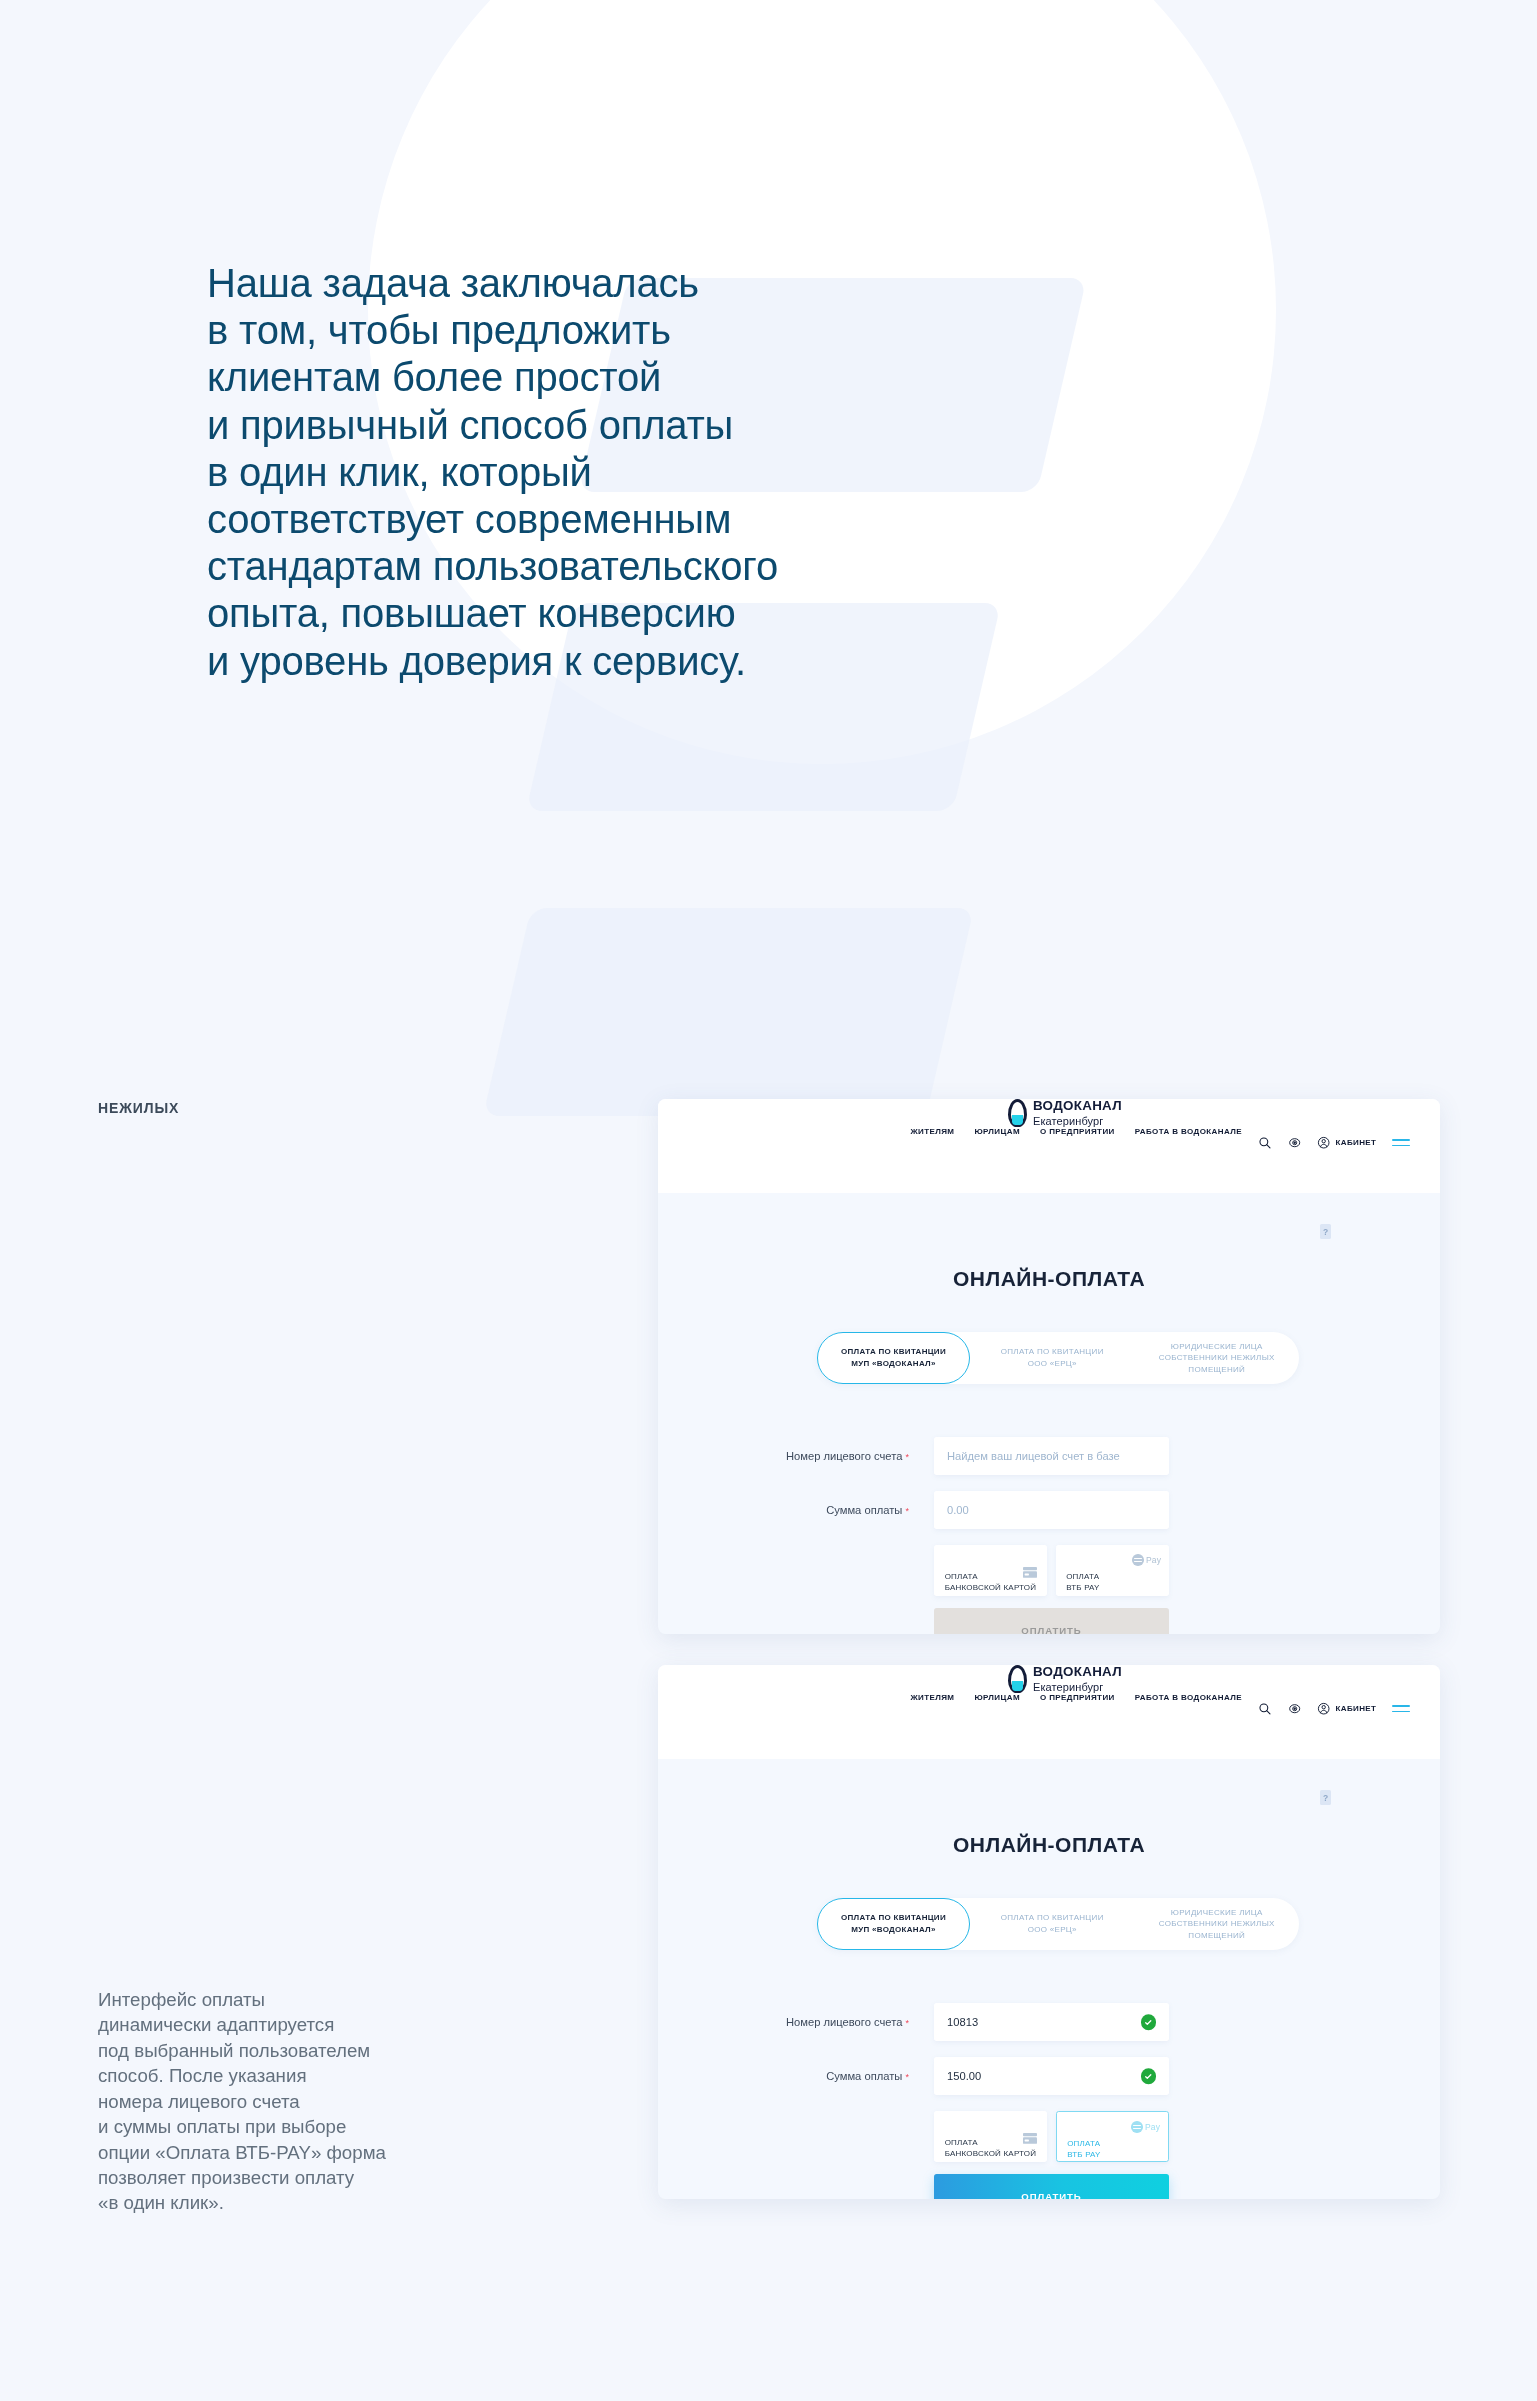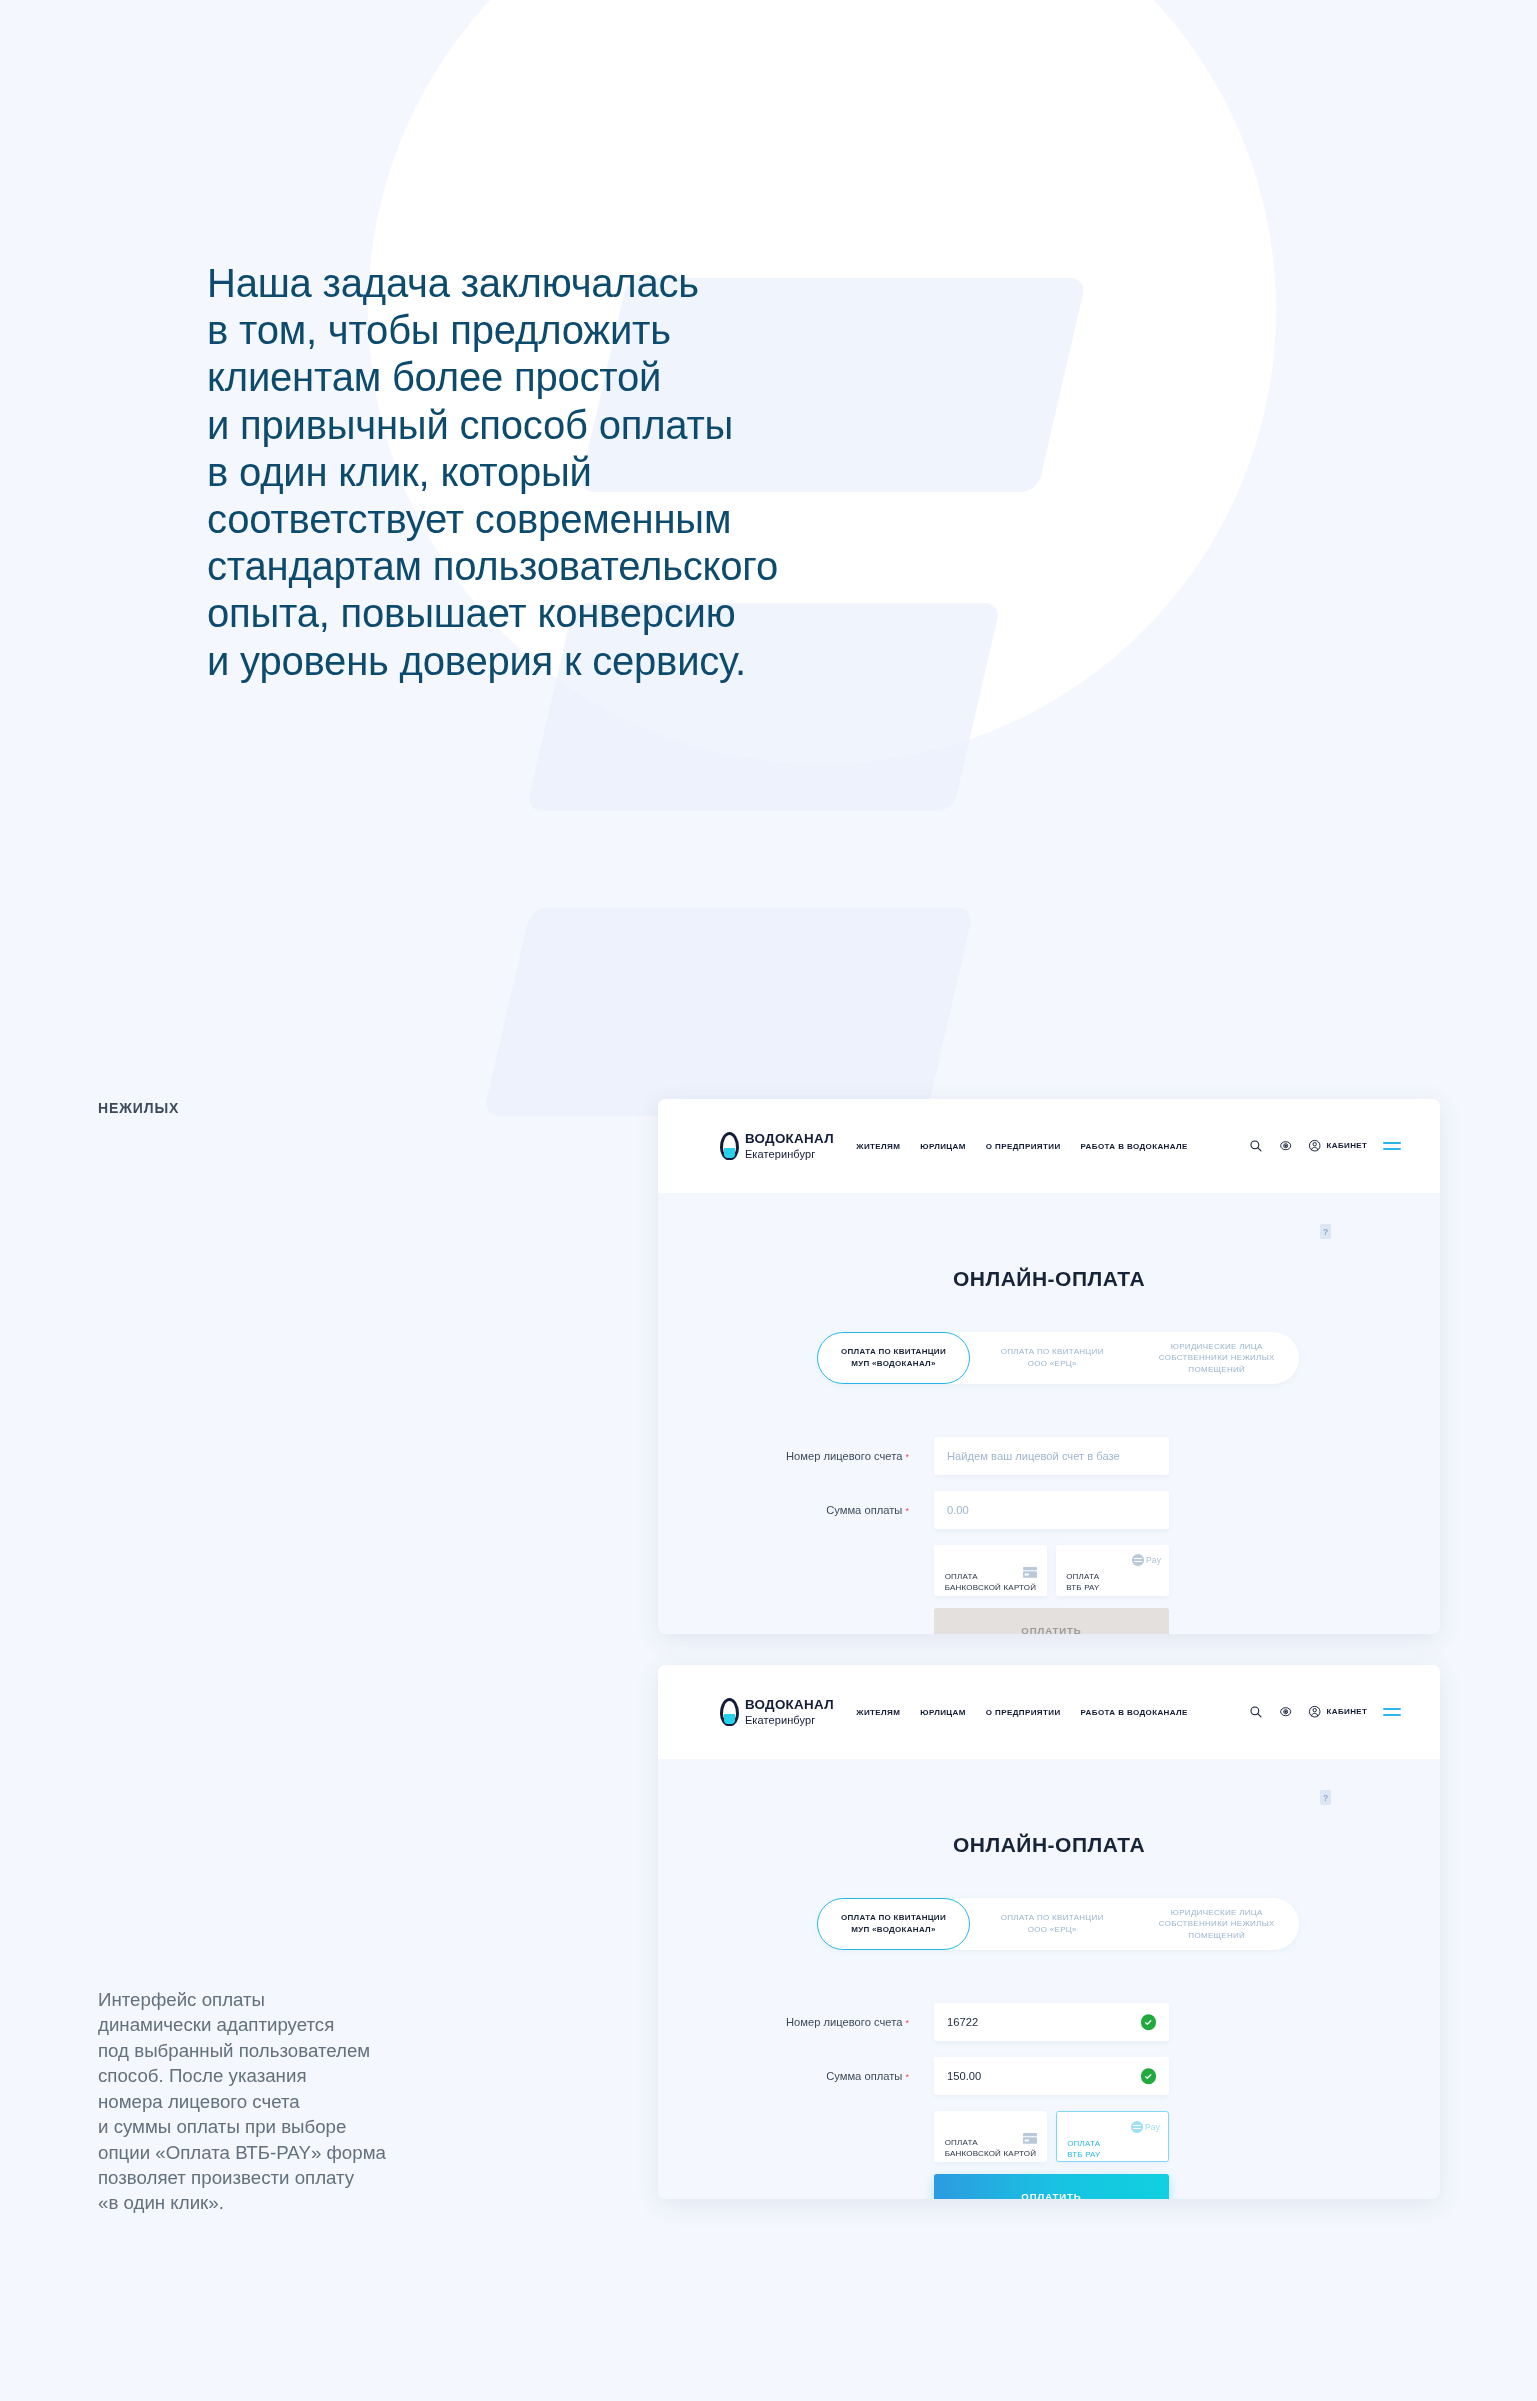--- a/index.html
+++ b/index.html
@@ -84,21 +84,22 @@
   }
   .mockup.m1 { top: 1099px; height: 535px; }
   .mockup.m2 { top: 1665px; height: 534px; }
 
   
   .site-header {
     height: 94px;
     background: #ffffff;
     display: flex;
     align-items: center;
-    padding: 0 39px 0 62px;
+    padding: 0 30px 0 62px;
+    flex-direction: column;
   }
   .logo { display: flex; align-items: center; gap: 5.9px; flex-shrink: 0; }
   .logo-mark { position: relative; width: 19px; height: 28px; flex-shrink: 0; }
   .logo-mark .ring {
     position: absolute; inset: 0;
     border: 3.2px solid #131c38;
     border-radius: 50% 50% 46% 46% / 56% 56% 44% 44%;
     background: #fff;
   }
   .logo-mark .water {
@@ -474,21 +475,21 @@
 ПОМЕЩЕНИЙ</div>
     </div>
 
     <div class="form">
       <div class="form-row">
         <div class="form-label">
           <span>Номер лицевого счета</span>
           <span class="req">*</span>
         </div>
         <div class="field filled">
-          <span>16722</span>
+          <span>10813</span>
           <span class="check">
             <svg viewBox="0 0 16 16" fill="none" stroke="#fff" stroke-width="2.4" stroke-linecap="round" stroke-linejoin="round">
                 <path d="M3.2 8.4l3 3 6.6-6.8"></path>
               </svg>
           </span>
         </div>
       </div>
       <div class="form-row">
         <div class="form-label">
           <span>Сумма оплаты</span>

